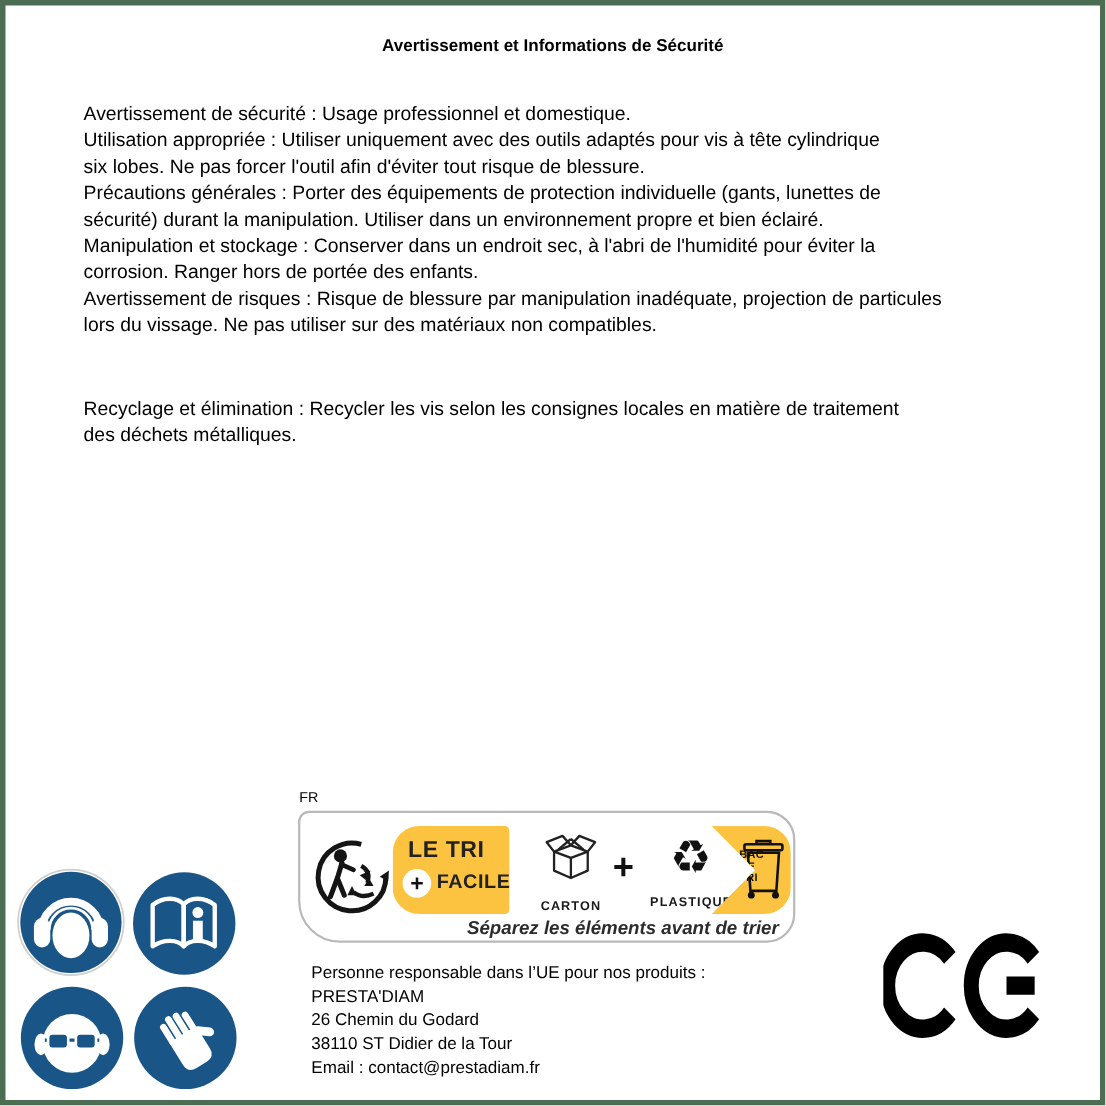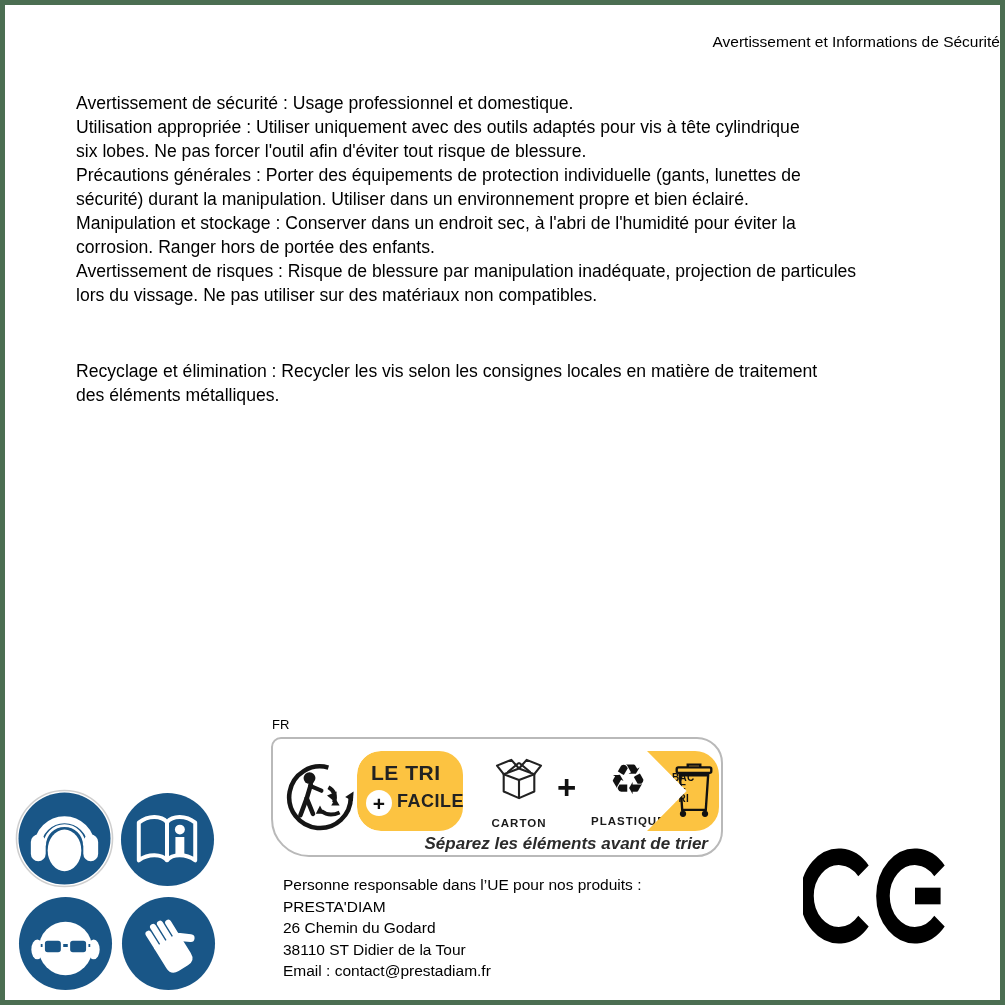--- a/index.html
+++ b/index.html
@@ -10,21 +10,21 @@
     border:5px solid #4b6e52;
     background:#fff;
     font-family:"Liberation Sans", sans-serif;
     color:#000;
     overflow:hidden;
   }
   .abs{position:absolute;}
   
   .title{
     top:28px;left:0;width:100%;
-    text-align:right;font-weight:normal;font-size:15.5px;
+    text-align:center;font-weight:bold;font-size:15.5px;
   }
   
   .bodyblock{top:86px;left:71px;}
   .bodyblock .ln{font-size:17.6px;line-height:24px;white-space:nowrap;}
   .recycleblock{top:354px;left:71px;}
   .recycleblock .ln{font-size:17.6px;line-height:24px;white-space:nowrap;}
   
   .picto{width:99px;height:99px;}
   
   .fr-label{left:267px;top:712px;font-weight:normal;font-size:13px;}
@@ -34,21 +34,21 @@
     border-radius:10px 26px 26px 38px;
     box-sizing:border-box;
   }
   .triman-logo{left:12px;top:10px;}
   .banner{
     left:84px;top:12px;width:362px;height:80px;
     background:#fff;border-radius:24px;overflow:hidden;
   }
   .yellow-left{
     left:0;top:0;width:106px;height:80px;
-    background:#fcc341;border-radius:24px;
+    background:#fcc341;border-radius:4px;
   }
   .letri{left:14px;top:10px;font-weight:900;font-size:21px;color:#222;letter-spacing:0.5px;}
   .plus-circle{
     left:9px;top:39px;width:26px;height:26px;border-radius:50%;
     background:#fff;color:#111;font-weight:900;font-size:21px;
     display:flex;align-items:center;justify-content:center;line-height:1;
   }
   .facile{left:40px;top:40px;font-weight:900;font-size:18px;color:#222;letter-spacing:0.5px;}
   .mat-group{top:6px;text-align:center;}
   .mat-group .lbl{font-weight:bold;font-size:11.5px;letter-spacing:1px;color:#1a1a1a;margin-top:12px;}
@@ -91,21 +91,21 @@
     <div class="ln">Précautions générales : Porter des équipements de protection individuelle (gants, lunettes de</div>
     <div class="ln">sécurité) durant la manipulation. Utiliser dans un environnement propre et bien éclairé.</div>
     <div class="ln">Manipulation et stockage : Conserver dans un endroit sec, à l'abri de l'humidité pour éviter la</div>
     <div class="ln">corrosion. Ranger hors de portée des enfants.</div>
     <div class="ln">Avertissement de risques : Risque de blessure par manipulation inadéquate, projection de particules</div>
     <div class="ln">lors du vissage. Ne pas utiliser sur des matériaux non compatibles.</div>
   </div>
 
   <div class="abs recycleblock">
     <div class="ln">Recyclage et élimination : Recycler les vis selon les consignes locales en matière de traitement</div>
-    <div class="ln">des éléments métalliques.</div>
+    <div class="ln">des déchets métalliques.</div>
   </div>
 
   <div class="abs" style="left:10px;top:784px;width:205px;">
 
     <svg class="picto abs" style="left:0;top:0" viewBox="0 0 100 100">
       <circle cx="50" cy="50" r="48.5" fill="none" stroke="#cfcfcf" stroke-width="1.6"></circle>
       <circle cx="50" cy="50" r="46.5" fill="#195687"></circle>
       <path d="M23 58 a27 27 0 0 1 54 0" fill="none" stroke="#fff" stroke-width="7"></path>
       <path d="M30 57 a20 20 0 0 1 40 0" fill="none" stroke="#fff" stroke-width="2.6"></path>
       <ellipse cx="50" cy="62" rx="17" ry="21" fill="#fff"></ellipse>

